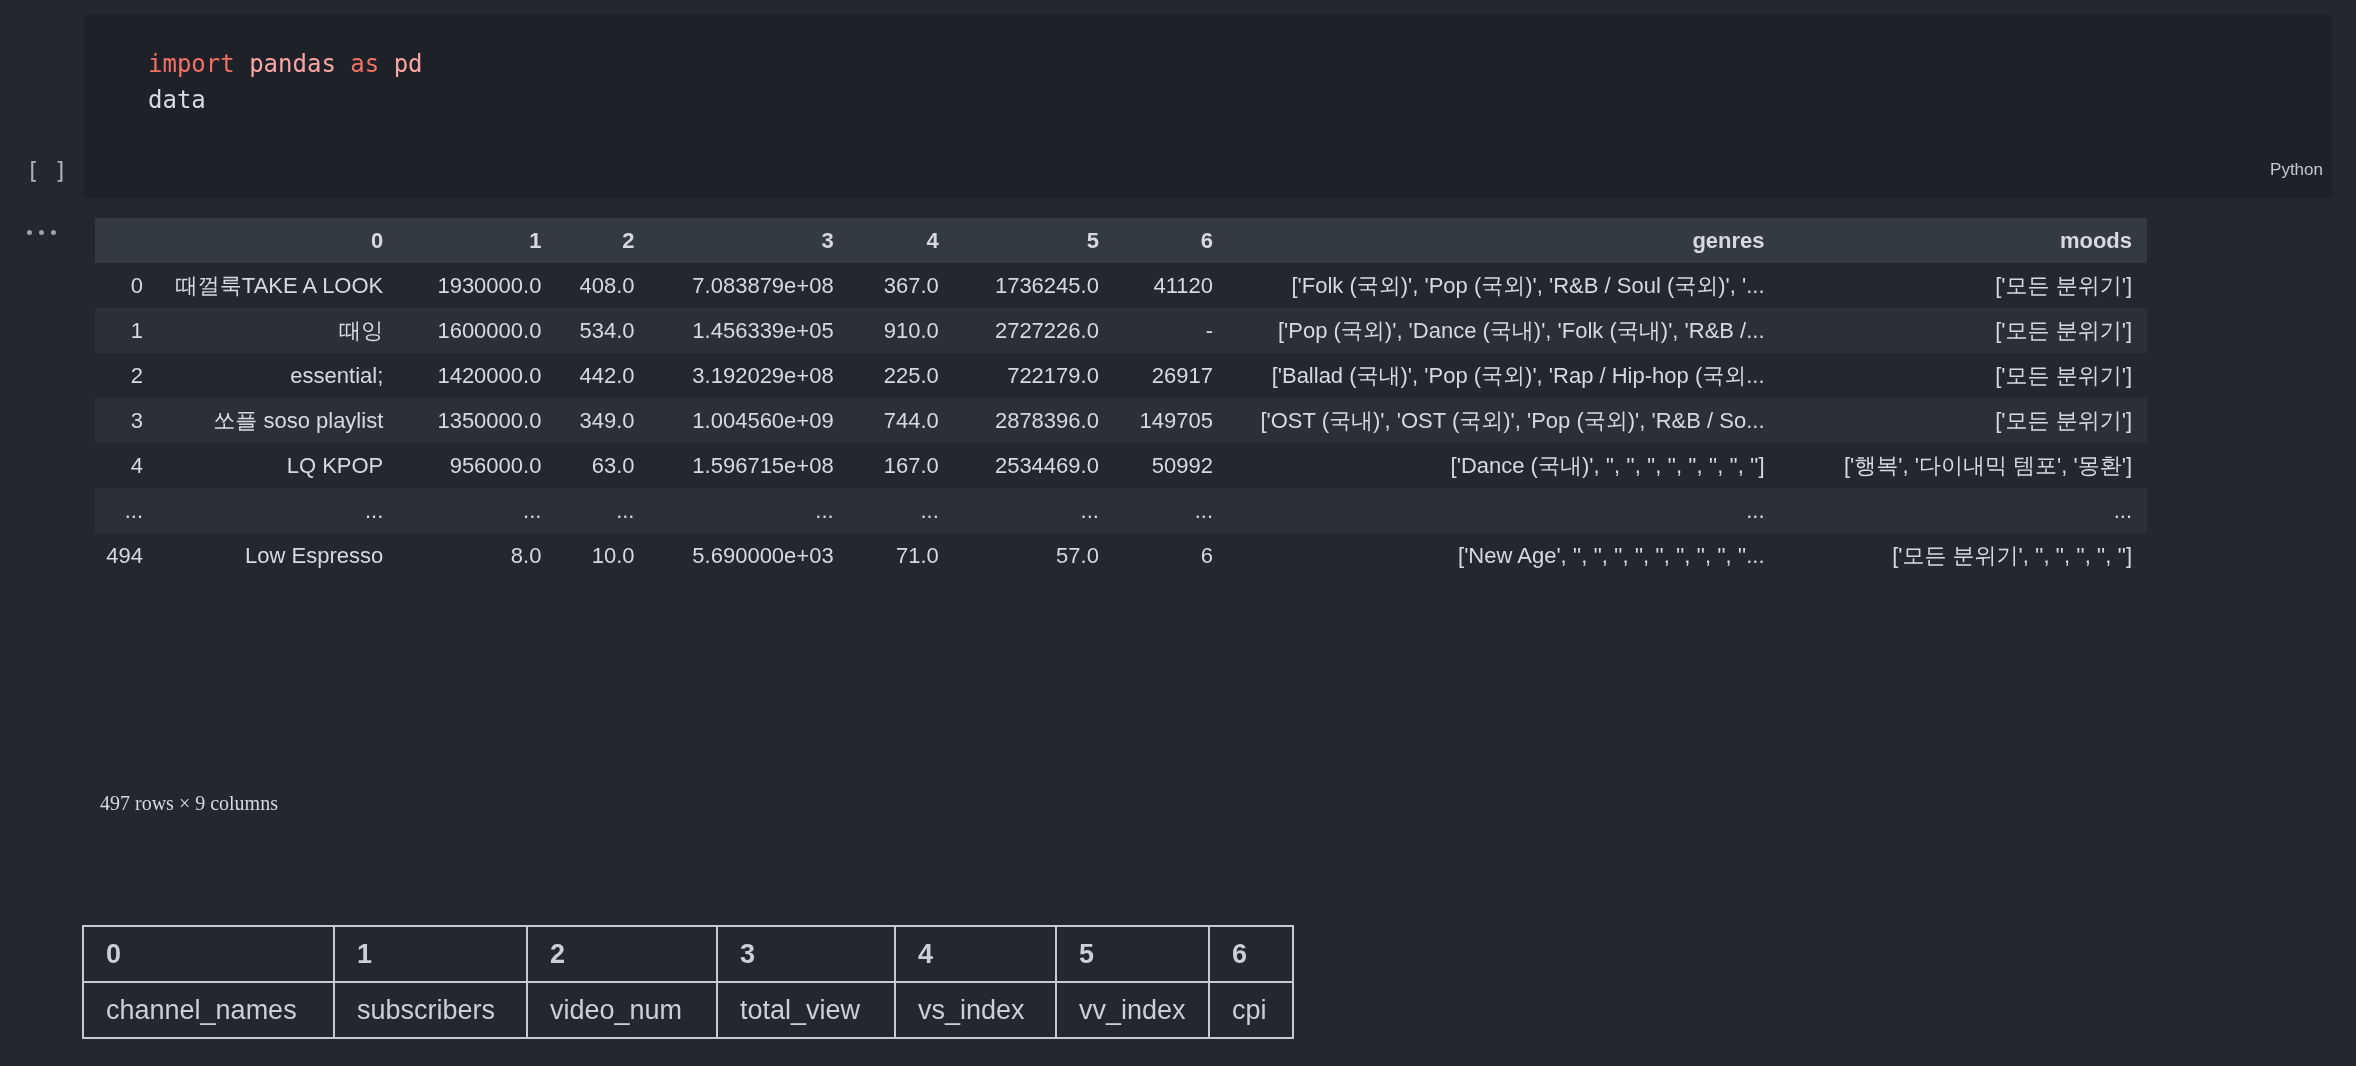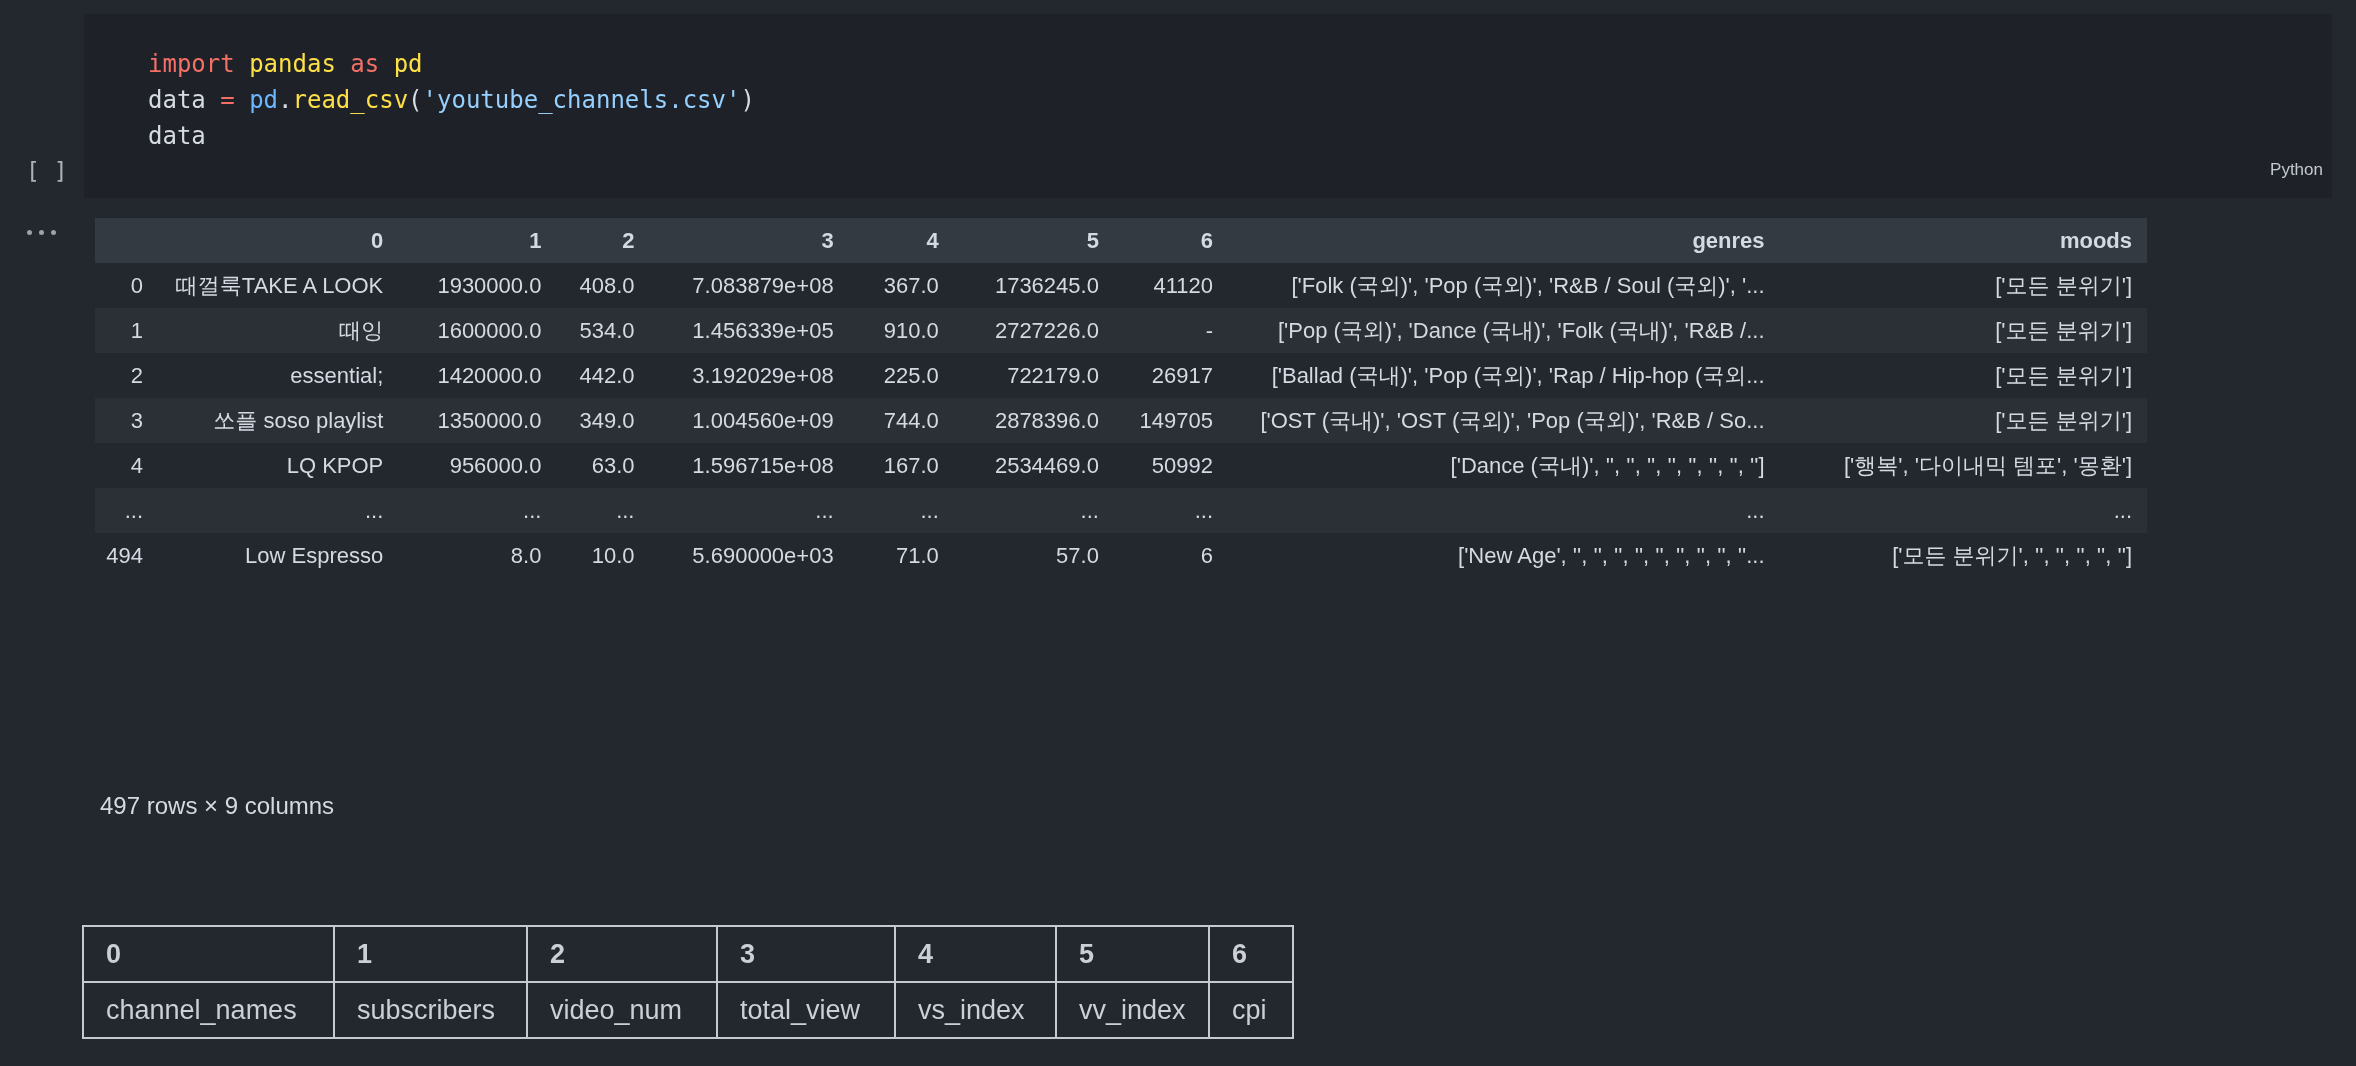--- a/index.html
+++ b/index.html
@@ -7,21 +7,21 @@
   #screen { position:relative; width:2356px; height:1066px;
             font-family:"Liberation Sans", sans-serif; color:#d5dae2; }
 
   
   .cell-editor { position:absolute; left:84px; top:14px; width:2248px; height:184px;
                  background:#1e2127; border-radius:3px;
                  padding:32px 0 0 64px; }
   .code-line { font-family:"DejaVu Sans Mono", monospace; font-size:24px; line-height:36px;
                white-space:pre; }
   .tok-kw    { color:#f47067; }
-  .tok-ent   { color:#fde047; }
+  .tok-ent   { color:#fca5a5; }
   .tok-const { color:#6cb6ff; }
   .tok-str   { color:#96d0ff; }
   .tok-fg    { color:#d6dce4; }
 
   .exec-indicator { position:absolute; left:26px; top:158px;
                     font-family:"DejaVu Sans Mono", monospace; font-size:23px; color:#a9b1bb; }
   .lang-label { position:absolute; right:33px; top:160px; font-size:17px; color:#c3c9d1; }
   .more-dots { position:absolute; left:27px; top:230px; display:flex; gap:7px; cursor:pointer; }
   .more-dots i { width:5px; height:5px; border-radius:50%; background:#9aa2ac; display:block; }
 
@@ -31,40 +31,39 @@
               font-size:22px; white-space:nowrap; }
   .df-table th, .df-table td { text-align:right; padding:0 15px 0 0; overflow:hidden;
                                height:45px; font-weight:normal; }
   .df-table thead tr { background:#333a42; height:44px; }
   .df-table thead th { font-weight:bold; }
   .df-table tbody tr:nth-child(even) { background:#2b3036; }
   .c-idx{width:63px;} .c-0{width:240px;} .c-1{width:158px;} .c-2{width:93px;}
   .c-3{width:199px;} .c-4{width:105px;} .c-5{width:160px;} .c-6{width:114px;}
   .c-genres{width:551px;} .c-moods{width:367px;}
 
-  .df-summary { position:absolute; left:100px; top:792px; font-size:24px; color:#d5dae2; }
+  .df-summary { position:absolute; left:100px; top:792px; font-size:20px; color:#d5dae2;font-family:Liberation Serif, serif; }
 
   
   .md-table { position:absolute; left:82px; top:925px; width:1210px;
               border-collapse:collapse; table-layout:fixed;
               font-size:27px; color:#ccd0d6; white-space:nowrap; }
   .md-table th, .md-table td { border:2px solid #c6cad0; text-align:left;
                                padding:0 0 0 22px; height:56px; overflow:hidden; }
   .md-table th { font-weight:bold; }
   .m-0{width:251px;} .m-1{width:193px;} .m-2{width:190px;} .m-3{width:178px;}
   .m-4{width:161px;} .m-5{width:153px;} .m-6{width:84px;}
 </style>
 </head>
 <body>
 
 <div id="screen">
 
   <div class="cell-editor">
       <div class="code-line"><span class="tok-kw">import </span><span class="tok-ent">pandas </span><span class="tok-kw">as </span><span class="tok-ent">pd</span></div>
-      <div class="code-line"><span class="tok-fg">data </span><span class="tok-kw">= </span><span class="tok-const">pd</span><span class="tok-fg">.</span><span class="tok-ent">read_csv</span><span class="tok-fg">(</span><span class="tok-str">'youtube_channels.csv'</span><span class="tok-fg">)</span></div>
       <div class="code-line"><span class="tok-fg">data</span></div>
     </div>
 
   <div class="exec-indicator">[ ]</div>
 
   <div class="lang-label">Python</div>
 
   <div class="more-dots" title="">
       <i></i>
       <i></i>

